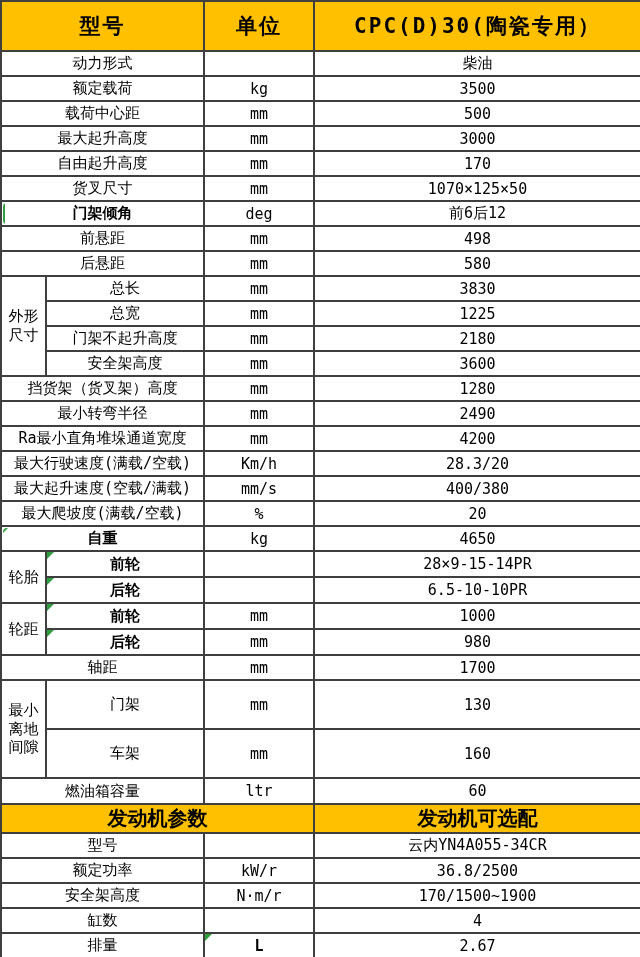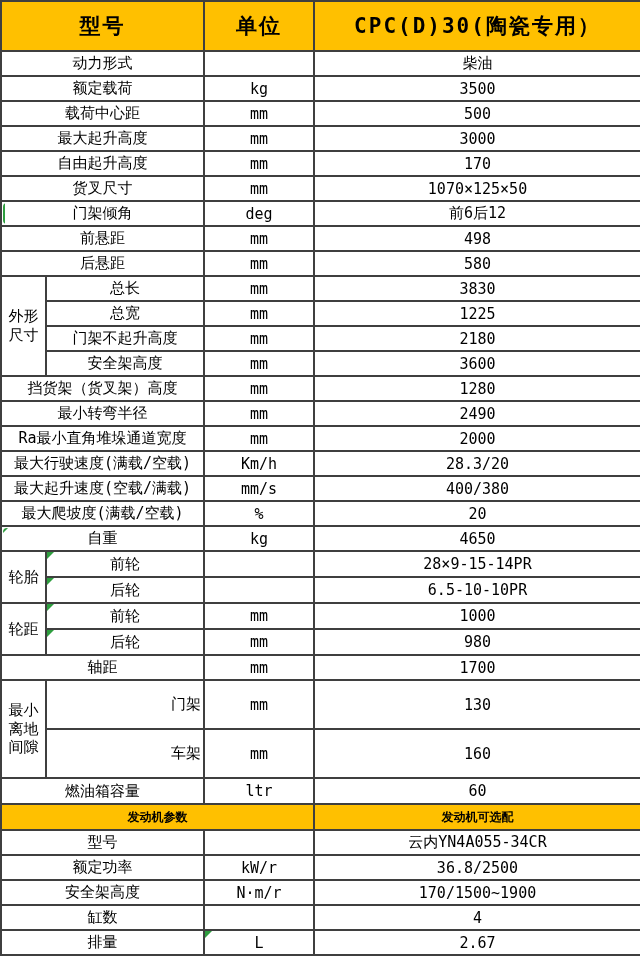--- a/index.html
+++ b/index.html
@@ -28,32 +28,32 @@
   }
   tr.head td{
     background:var(--hbg);
     font-weight:bold;
     font-size:21px;
     letter-spacing:2px;
   }
   tr.head2 td{
     background:var(--hbg);
     font-weight:bold;
-    font-size:12px;
+    font-size:20px;
   }
   .grp{
     white-space:normal;
     line-height:1.25;
     padding:0 6px;
   }
   .h50{height:48px;}
   .h25{height:23px;border-radius:6px;}
   .h26{height:24px;margin-top:34px;}
-  .h49{height:47px;text-align:right;}
-  .rel{position:relative;}
+  .h49{height:47px;}
+  .rel{position:relative;font-weight:bold;}
   .gc{ 
     position:absolute;top:0;left:0;width:0;height:0;
     border-top:7px solid var(--green);
     border-right:7px solid transparent;
   }
   .gl{ 
     position:absolute;top:0;left:0;bottom:0;width:3px;
     background:var(--green);
   }
 </style>
@@ -152,21 +152,21 @@
           <td>1280</td>
         </tr>
   <tr>
           <td class="h25" colspan="2">最小转弯半径</td>
           <td>mm</td>
           <td>2490</td>
         </tr>
   <tr>
           <td class="h25" colspan="2">Ra最小直角堆垛通道宽度</td>
           <td>mm</td>
-          <td>2000</td>
+          <td>4200</td>
         </tr>
   <tr>
           <td class="h25" colspan="2">最大行驶速度(满载/空载)</td>
           <td>Km/h</td>
           <td>28.3/20</td>
         </tr>
   <tr>
           <td class="h25" colspan="2">最大起升速度(空载/满载)</td>
           <td>mm/s</td>
           <td>400/380</td>

